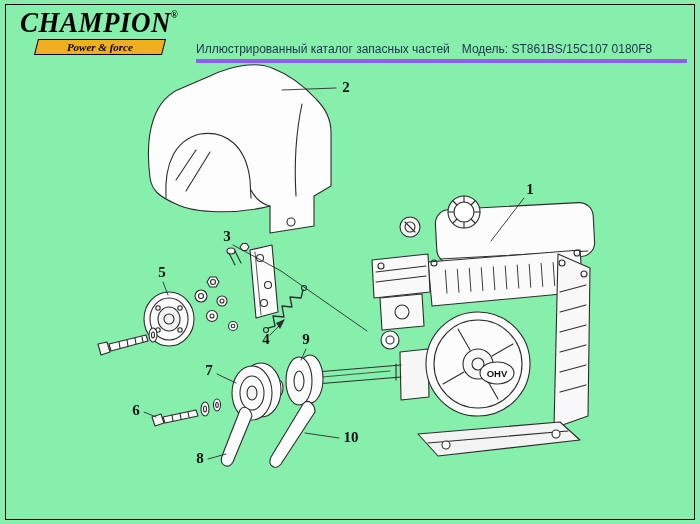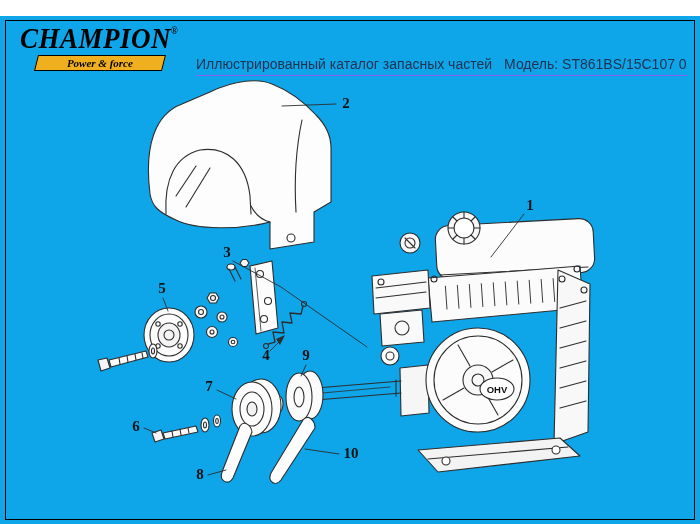--- a/index.html
+++ b/index.html
@@ -1,33 +1,33 @@
 <!DOCTYPE html>
 <html><head>
 <meta charset="utf-8">
 <style>
   html,body{margin:0;padding:0;background:#fff;}
   body{width:700px;height:524px;position:relative;overflow:hidden;
        font-family:"Liberation Sans",sans-serif;}
-  .page{position:absolute;inset:0;background:#0ea5e9;margin-top:16px;}
+  .page{position:absolute;inset:0;background:#86efac;}
   .page-border{position:absolute;left:5px;top:4px;right:5px;bottom:4px;
                border:1.6px solid #000;pointer-events:none;}
   .logo{position:absolute;left:20px;top:8px;width:165px;color:#000;}
   .brand{font-family:"Liberation Serif",serif;font-style:italic;font-weight:700;
          font-size:27px;line-height:1;letter-spacing:.5px;transform:scaleY(1.08);
          transform-origin:left top;white-space:nowrap;}
   .brand sup{font-size:9px;vertical-align:13px;font-weight:700;}
   .ribbon{margin:4px 0 0 16px;width:126px;height:14px;background:#f0af1e;
           border:1px solid #000;transform:skewX(-14deg);
           display:flex;align-items:center;justify-content:center;}
   .ribbon-text{transform:skewX(14deg);font-family:"Liberation Serif",serif;
                font-style:italic;font-weight:700;font-size:11px;line-height:1;}
   .title-row{position:absolute;left:196px;right:13px;top:34px;height:22px;
-             border-bottom:1px solid #8b5cf6;display:flex;gap:12px;
-             align-items:flex-end;white-space:nowrap;font-size:14px;
+             border-bottom:4px solid #8b5cf6;display:flex;gap:12px;
+             align-items:flex-end;white-space:nowrap;font-size:12px;
              color:#1f3250;padding-bottom:3px;overflow:hidden;}
   svg.diagram{position:absolute;left:0;top:0;}
   svg text{font-family:"Liberation Serif",serif;font-size:15px;font-weight:600;
            fill:#111;text-anchor:middle;}
   svg text.ohv{font-family:"Liberation Sans",sans-serif;font-size:9.5px;font-weight:700;}
   .leader{stroke:#2d2d2d;stroke-width:.9;fill:none;}
 </style>
 </head>
 <body>
 

